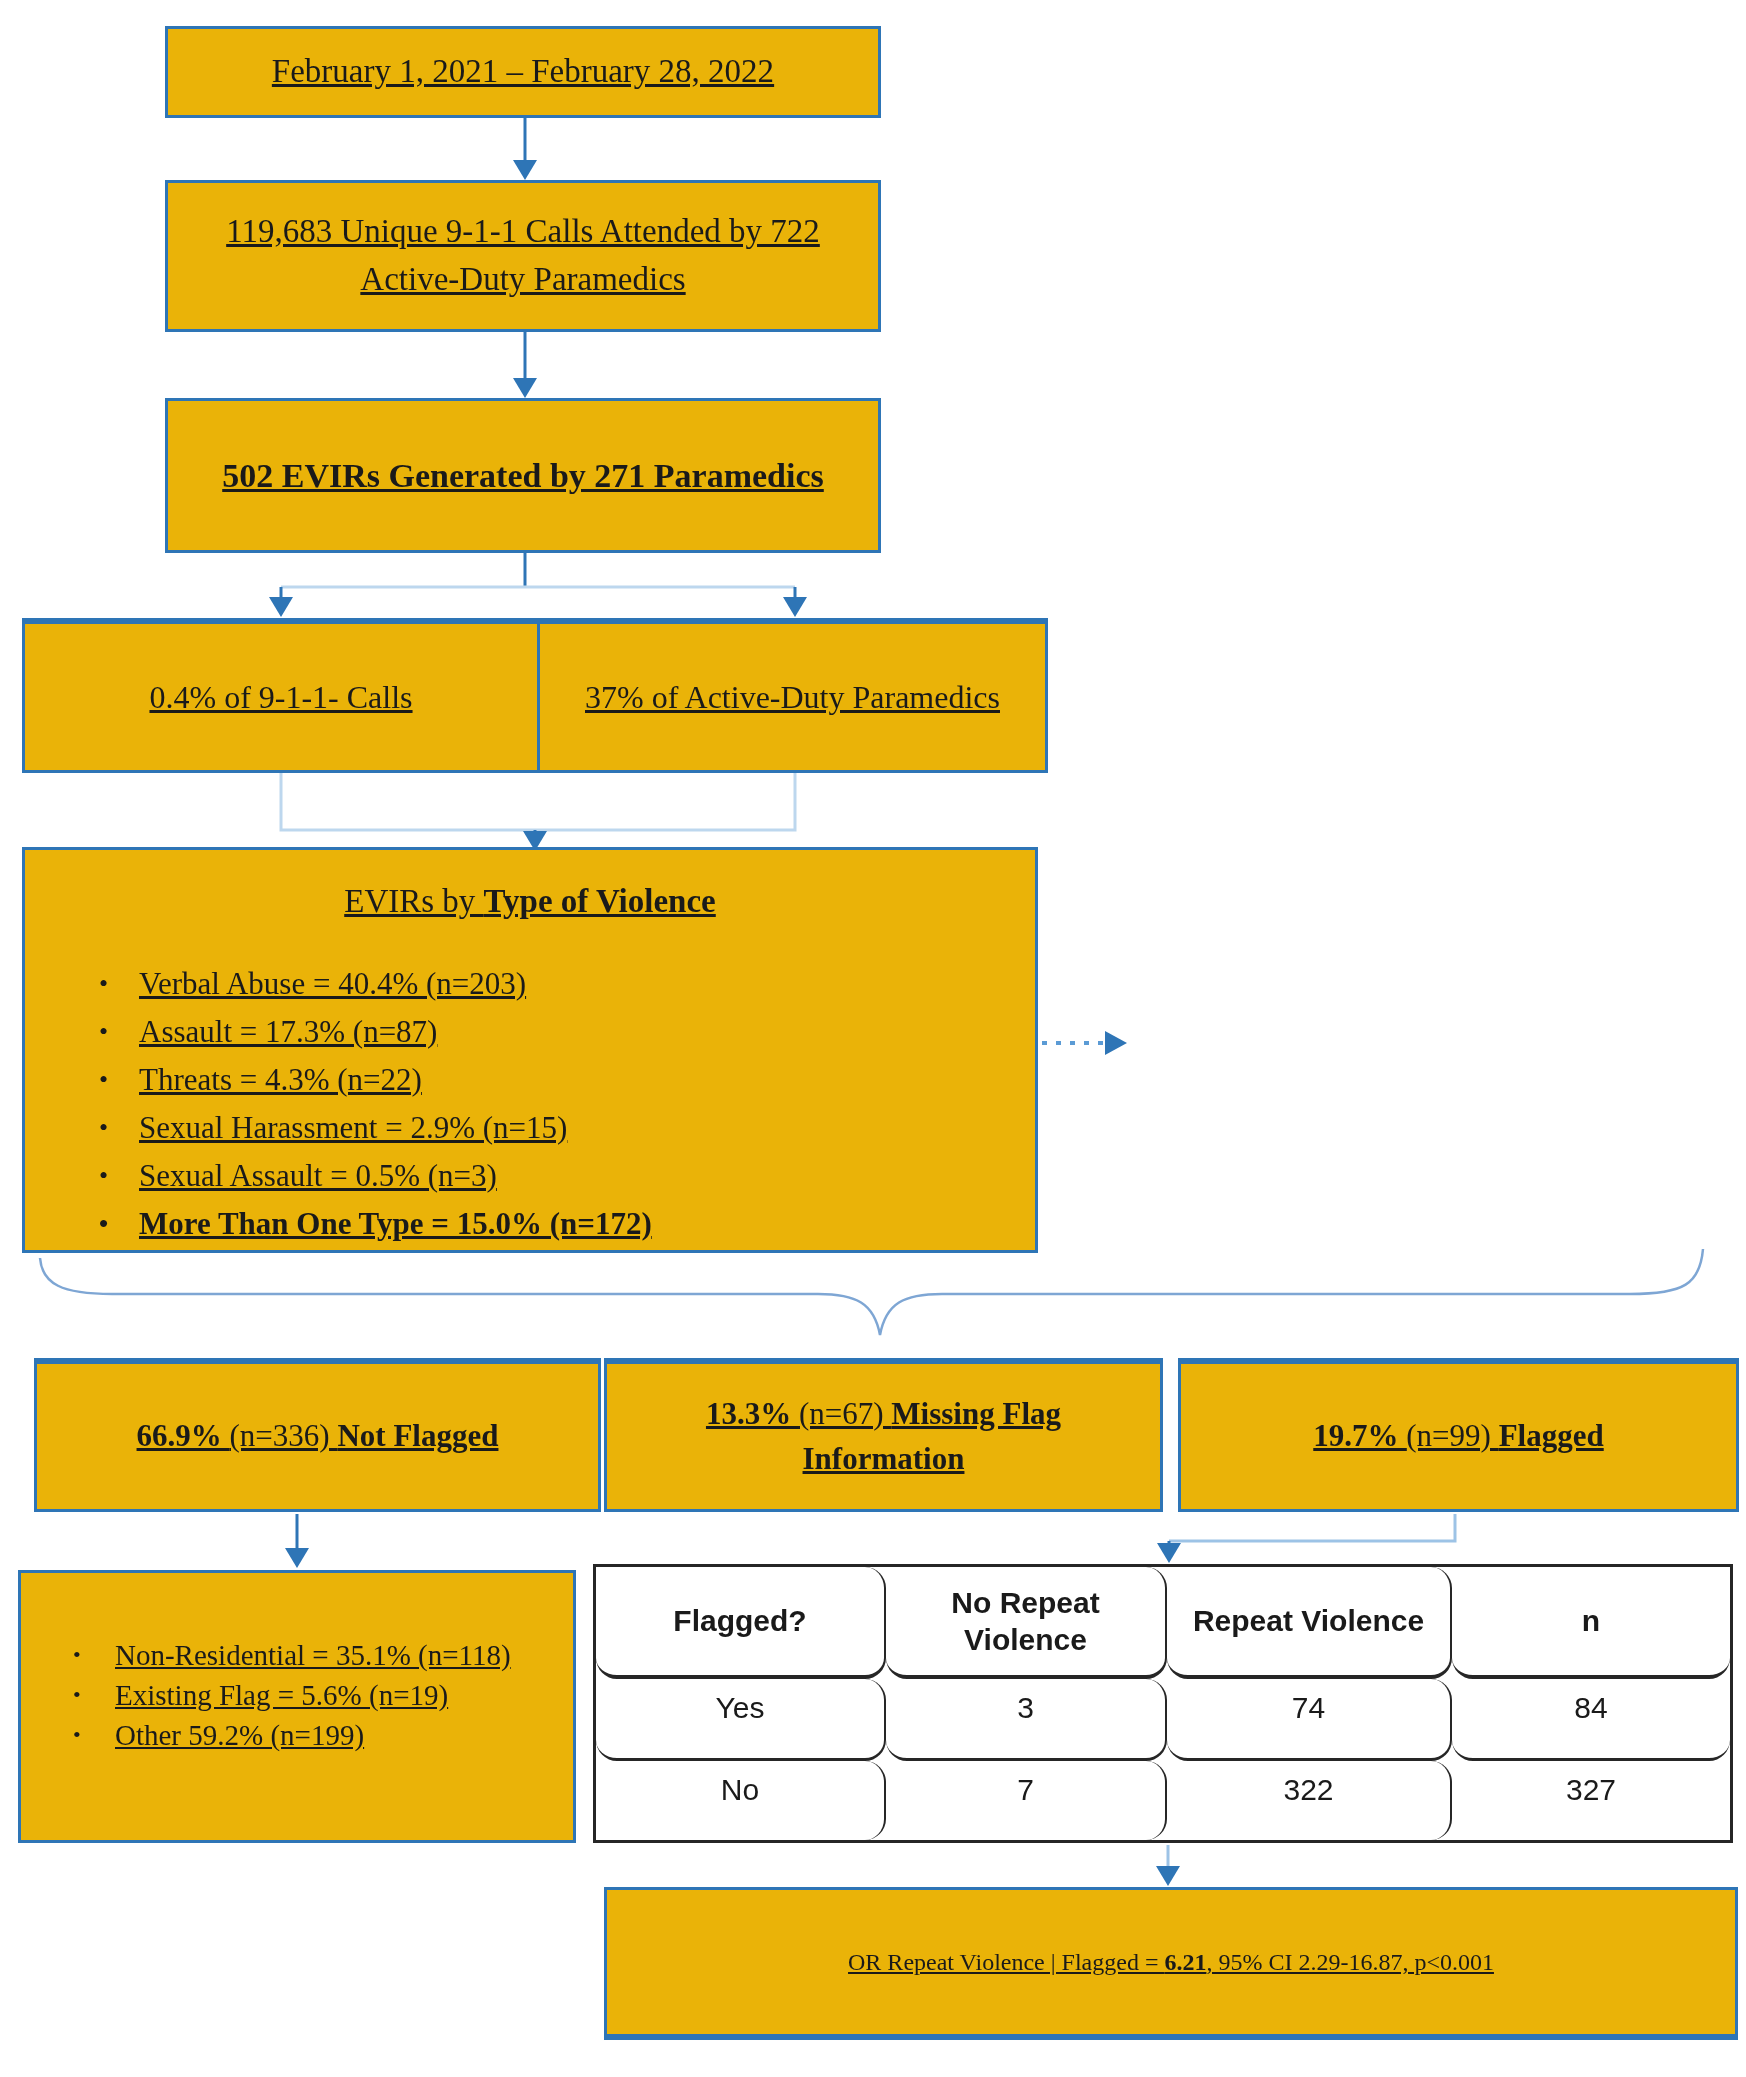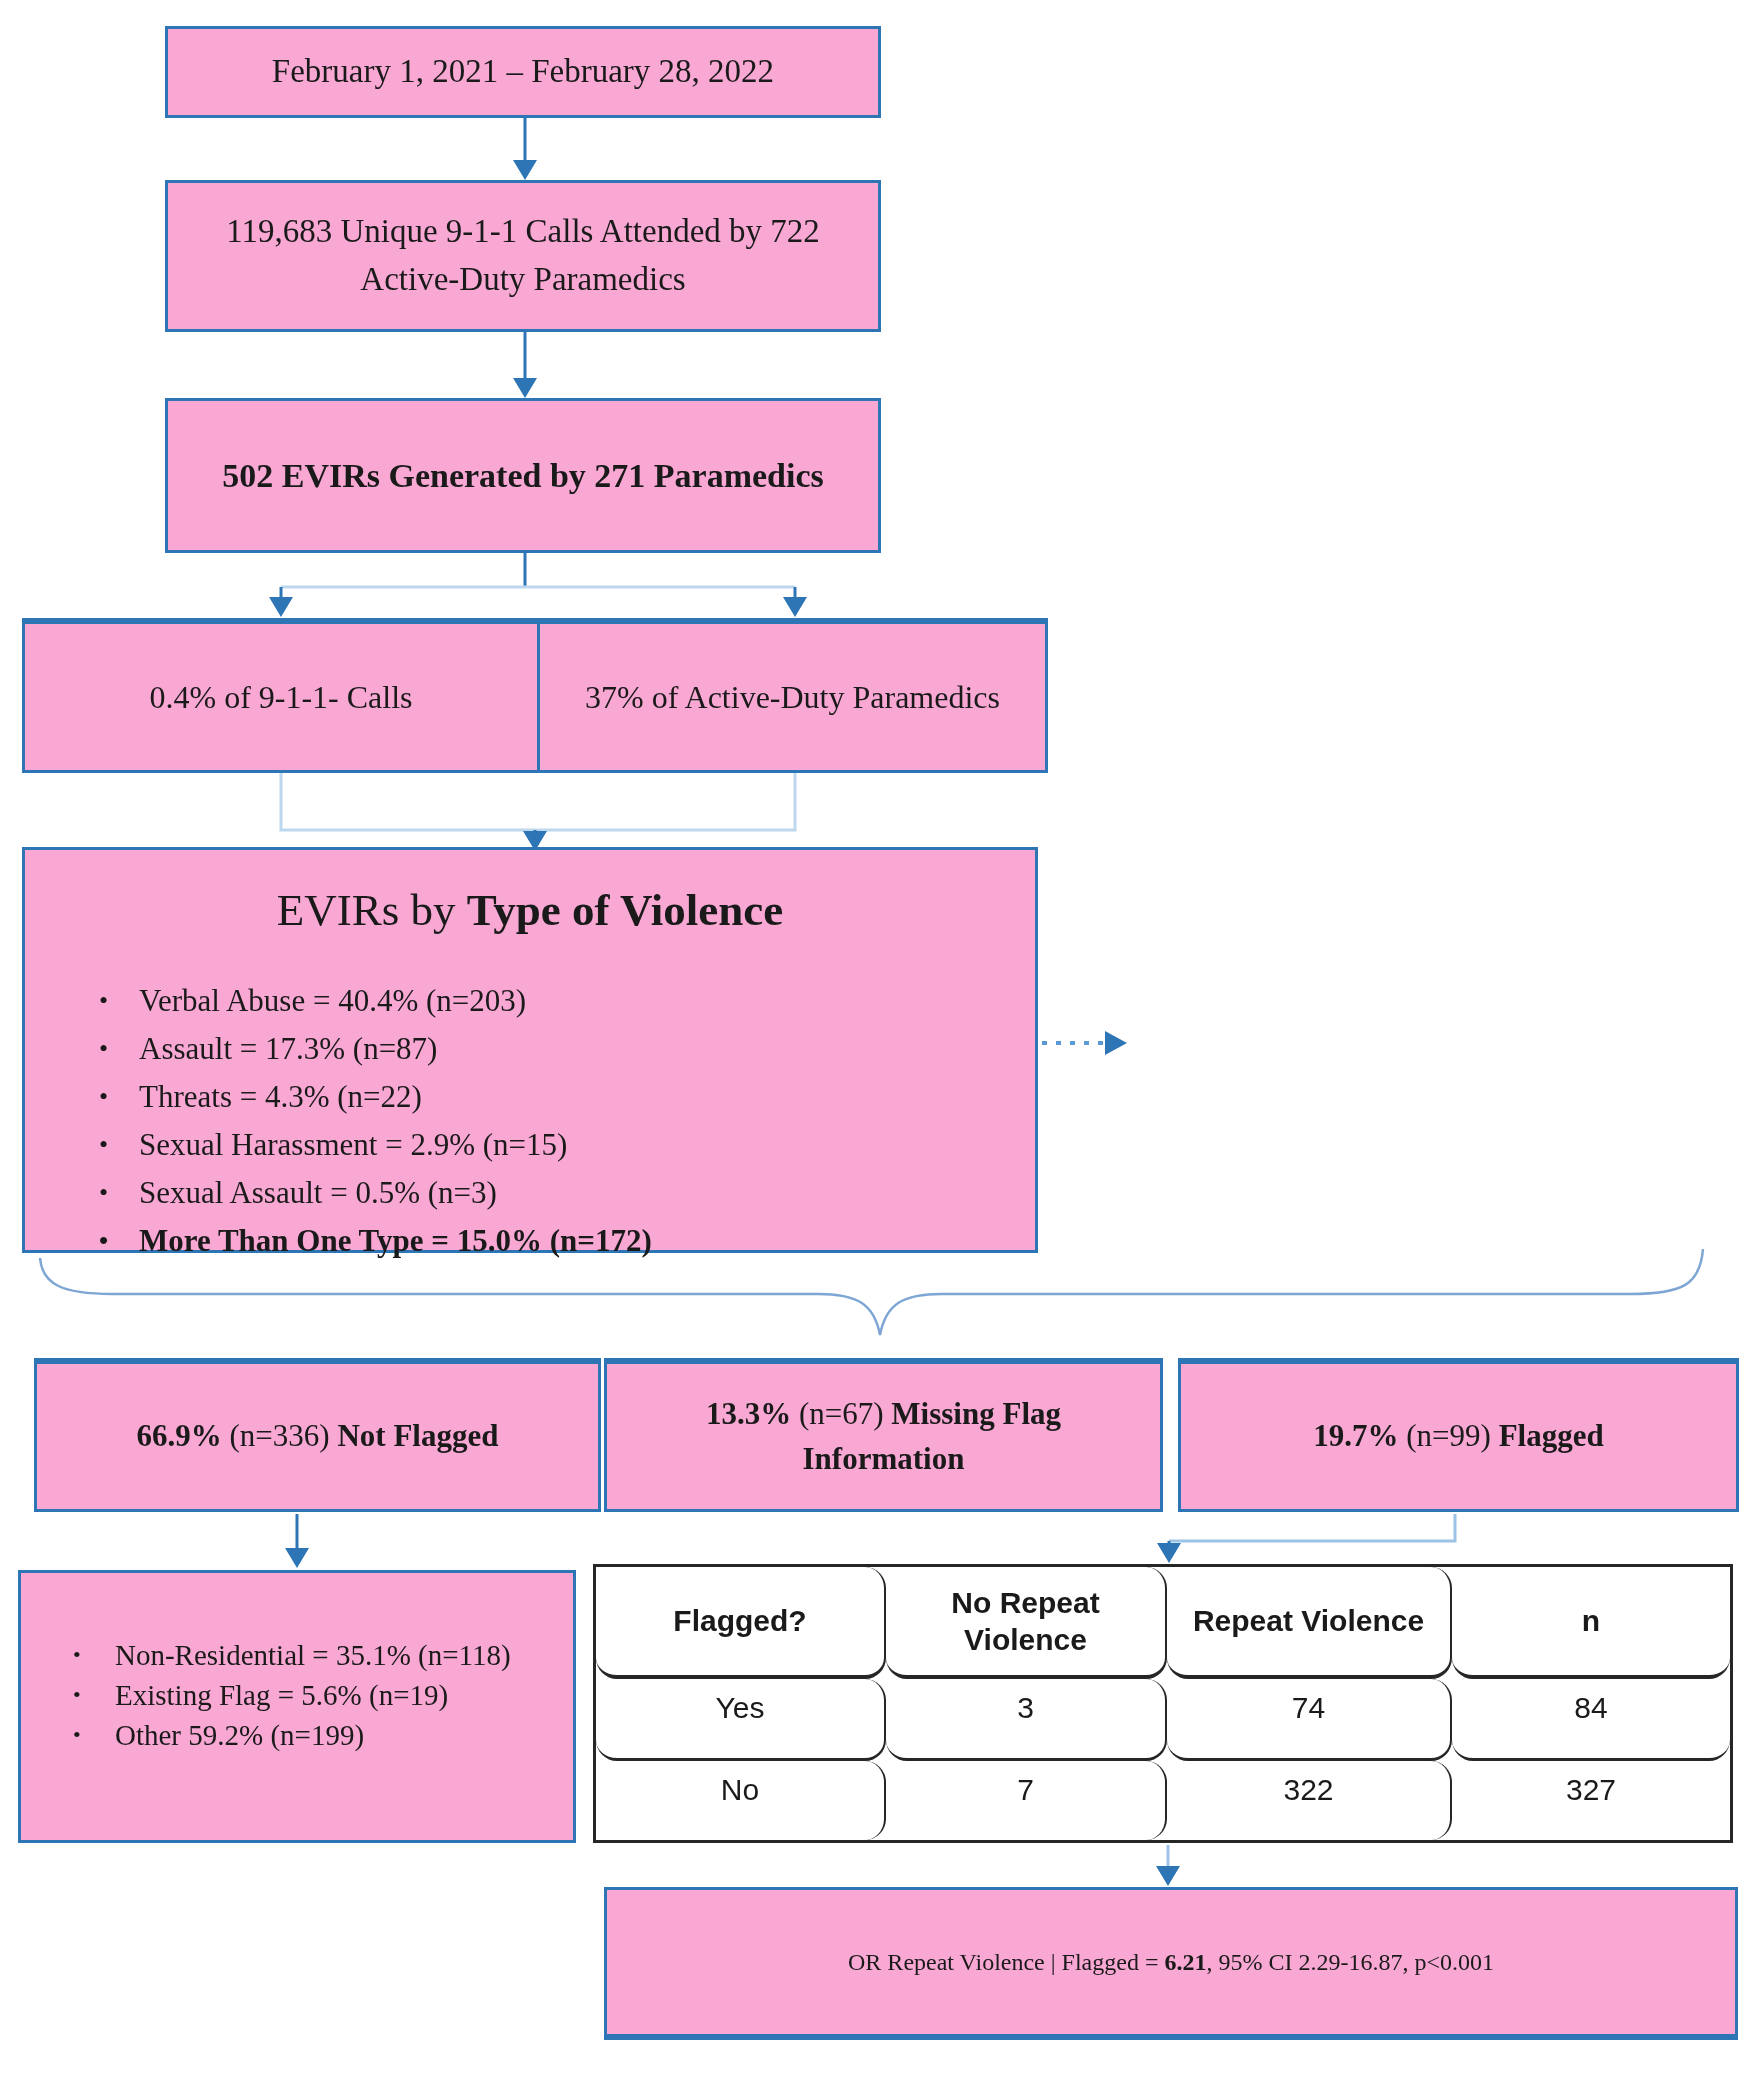--- a/index.html
+++ b/index.html
@@ -8,48 +8,49 @@
     width:1746px;
     height:2077px;
     background:#ffffff;
     font-family:"Liberation Serif", serif;
     color:#1a1a1a;
   }
   .overlay{position:absolute;left:0;top:0;z-index:1;}
   .bx{
     position:absolute;
     box-sizing:border-box;
-    background:#f9a8d4;
+    background:#eab308;
     border:3px solid #2E75B6;
     display:flex;
     align-items:center;
     justify-content:center;
     text-align:center;
     z-index:2;
     line-height:1.45;
+    text-decoration:underline;
   }
   .thick-top{border-top-width:6px;}
   .thick-bottom{border-bottom-width:6px;}
   .b{font-weight:bold;}
   
   .date-box{left:165px;top:26px;width:716px;height:92px;font-size:33px;}
   .calls-box{left:165px;top:180px;width:716px;height:152px;font-size:33px;padding:0 34px;}
   .evirs-box{left:165px;top:398px;width:716px;height:155px;font-size:34px;font-weight:bold;}
   .combined-box{left:22px;top:618px;width:1026px;height:155px;padding:0;align-items:stretch;}
   .combined-box .cell{
     display:flex;align-items:center;justify-content:center;
     font-size:32px;text-align:center;box-sizing:border-box;padding:0 30px;
   }
   .cell-left{width:515px;border-right:3px solid #2E75B6;}
   .cell-right{flex:1;}
   .type-box{
     left:22px;top:847px;width:1016px;height:406px;
     display:block;text-align:left;padding:24px 30px 0 30px;
   }
-  .type-title{text-align:center;font-size:45px;margin:4px 0 34px 0;}
+  .type-title{text-align:center;font-size:33px;margin:4px 0 34px 0;}
   .type-box ul{margin:0;padding:0 0 0 44px;list-style:none;}
   .type-box li{
     font-size:31px;line-height:48px;position:relative;padding-left:40px;
   }
   .type-box li::before{
     content:"•";position:absolute;left:0;top:0;font-size:26px;
   }
   .dashed-box{
     left:1129px;top:838px;width:598px;height:399px;
     border:5px dashed #2E75B6;border-radius:10px;font-size:33px;

